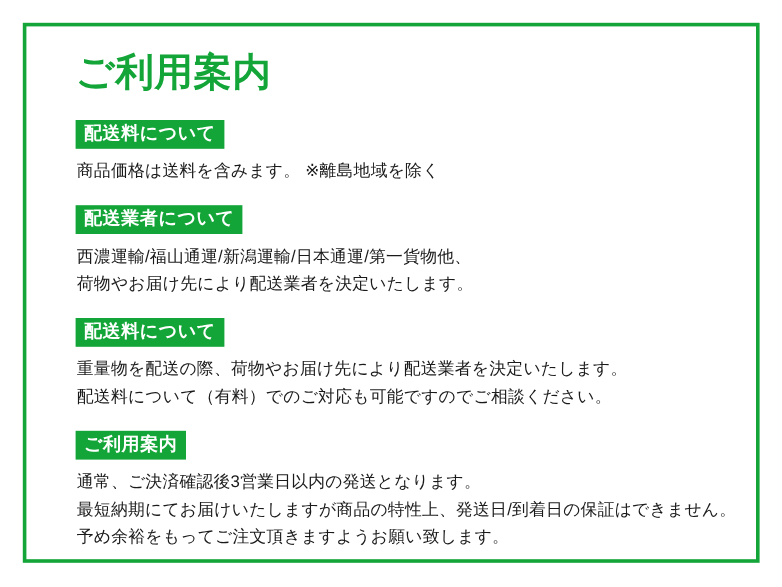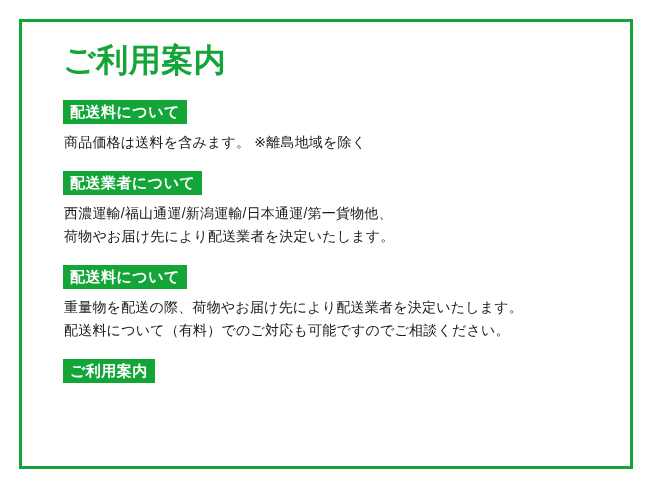--- a/index.html
+++ b/index.html
@@ -109,16 +109,21 @@
     <section class="section">
       <span class="section-badge">配送料について</span>
       <ul class="section-body">
         <li>重量物を配送の際、荷物やお届け先により配送業者を決定いたします。</li>
         <li>配送料について（有料）でのご対応も可能ですのでご相談ください。</li>
       </ul>
     </section>
 
     <section class="section">
       <span class="section-badge">ご利用案内</span>
+      <ul class="section-body">
+        <li>通常、ご決済確認後3営業日以内の発送となります。</li>
+        <li>最短納期にてお届けいたしますが商品の特性上、発送日/到着日の保証はできません。</li>
+        <li>予め余裕をもってご注文頂きますようお願い致します。</li>
+      </ul>
     </section>
 
   </div>
 </div>
 
 </body></html>

